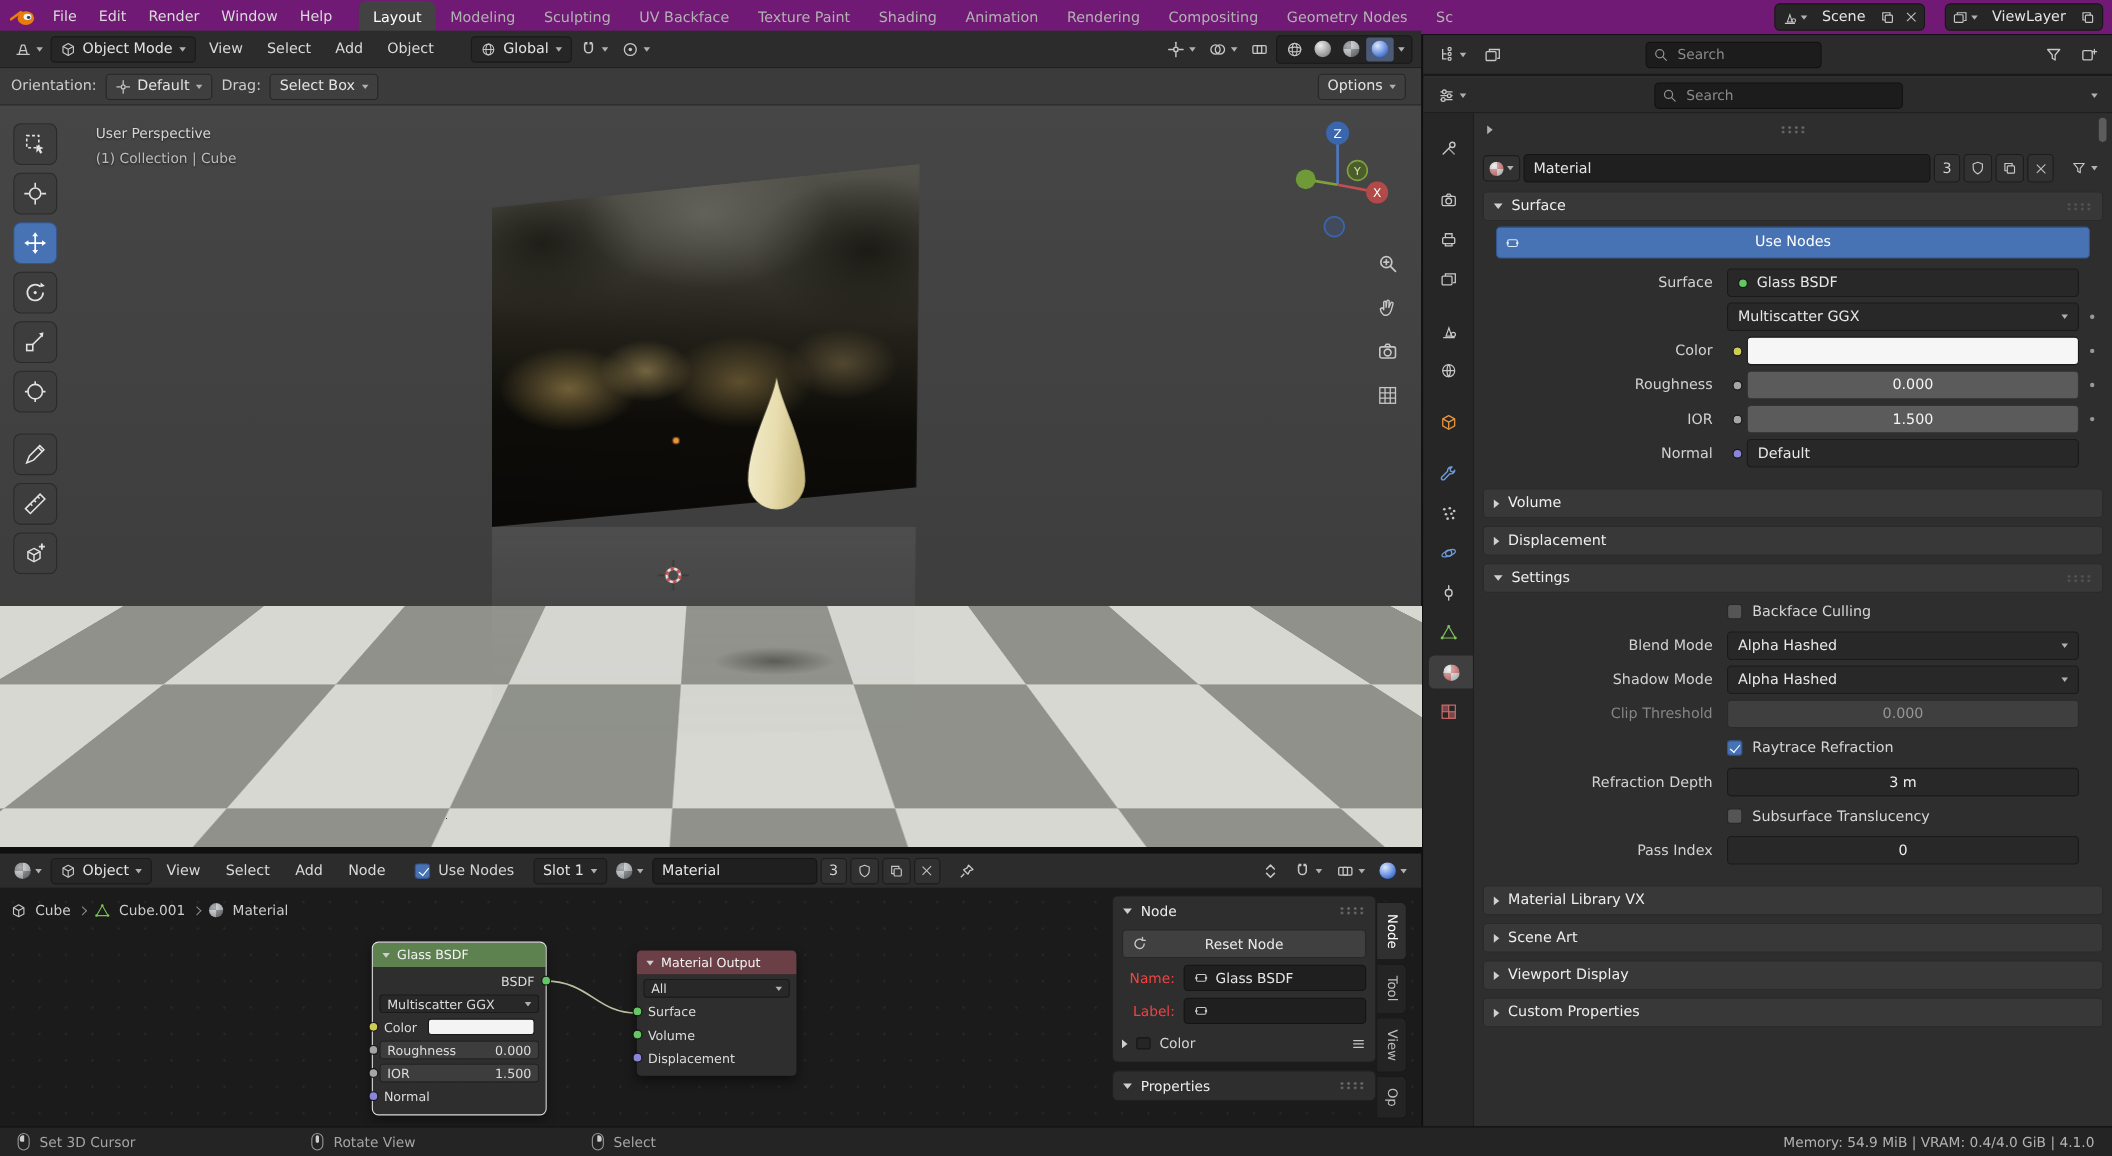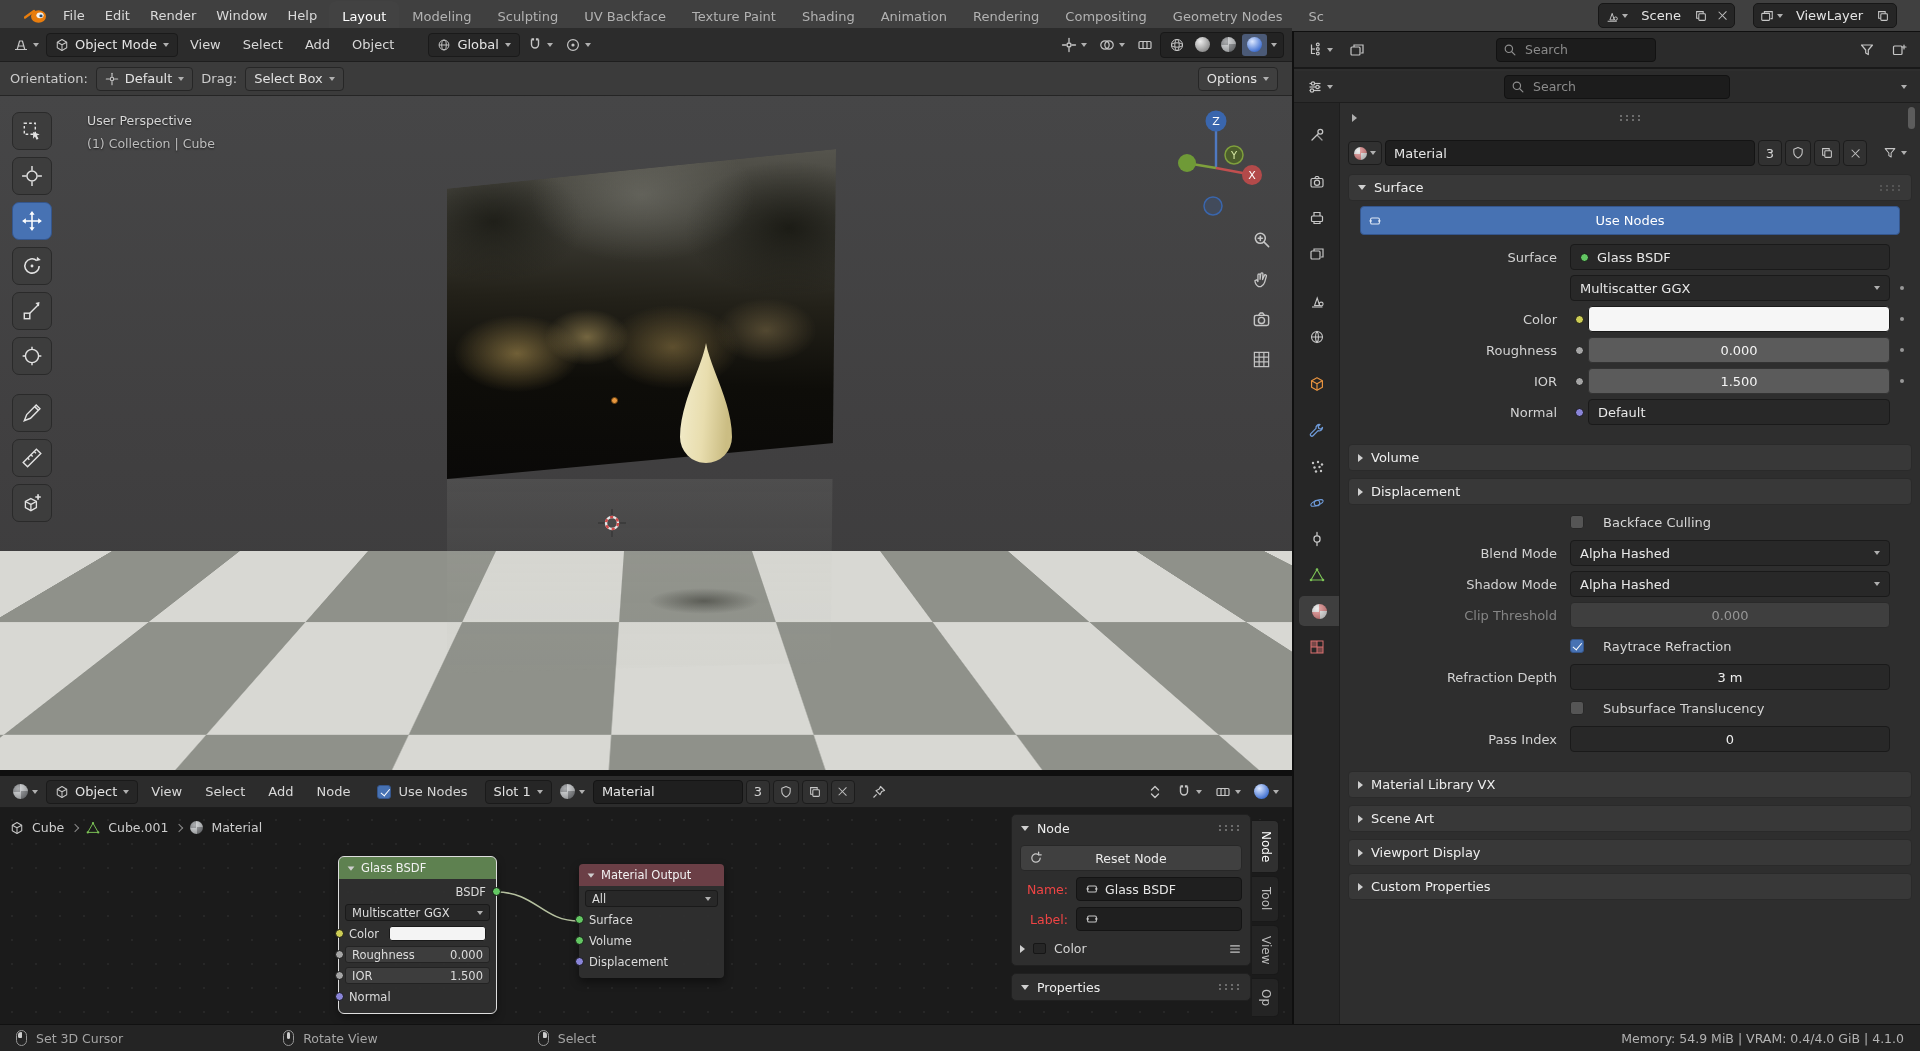--- a/index.html
+++ b/index.html
@@ -26,24 +26,24 @@
 .cb{width:14px;height:14px;border-radius:3px;background:#555;border:1px solid #282828;position:relative;flex:0 0 auto}
 .cb.checked{background:#4772b3;border-color:#35568c}
 .cb.checked::after{content:"";position:absolute;left:4.2px;top:1.4px;width:4px;height:7.5px;border-right:1.6px solid #fff;border-bottom:1.6px solid #fff;transform:rotate(40deg)}
 .matball{width:15px;height:15px;border-radius:50%;flex:0 0 auto;
   background:radial-gradient(circle at 35% 30%,rgba(255,255,255,.35),rgba(0,0,0,.35)),repeating-conic-gradient(#c9cccf 0 90deg,#7d8084 0 180deg)}
 .matball.red{background:radial-gradient(circle at 35% 30%,rgba(255,255,255,.4),rgba(0,0,0,.3)),repeating-conic-gradient(#df7a7a 0 90deg,#e4e4e4 0 180deg)}
 .matball.blue{background:radial-gradient(circle at 35% 30%,#dbe7ff,#3f6fd0 75%)}
 .ball-solid{width:15px;height:15px;border-radius:50%;background:radial-gradient(circle at 35% 30%,#ececec,#8c8c8c 75%)}
 
 
-#topbar{position:absolute;left:0;top:0;width:1920px;height:32px;background:#404040;display:flex;align-items:center;padding:0 21px;border-bottom:1px solid #0f0f0f}
+#topbar{position:absolute;left:0;top:0;width:1920px;height:32px;background:#701a75;display:flex;align-items:center;padding:0 6px;border-bottom:1px solid #0f0f0f}
 .logo{width:30px;height:22px;display:flex;align-items:center;justify-content:center;margin-right:2px}
 .menu{padding:0 10px;height:26px;display:flex;align-items:center;color:#d9d9d9;border-radius:4px;white-space:nowrap}
-#wtabs{display:flex;align-items:flex-end;height:32px;overflow:hidden;flex:1;margin-left:2px;white-space:nowrap}
+#wtabs{display:flex;align-items:flex-end;height:32px;overflow:hidden;flex:1;margin-left:14px;white-space:nowrap}
 .wtab{padding:0 13px;height:31px;display:flex;align-items:center;color:#b2b2b2;font-size:13px}
 .wtab.active{background:#424242;color:#fff;border-radius:7px 7px 0 0}
 .tb-widget{display:flex;align-items:center;height:25px;background:#262626;border:1px solid #171717;border-radius:5px;margin-left:18px;padding:0 4px;gap:5px}
 .tb-name{color:#e4e4e4;padding:0 6px;white-space:nowrap}
 .tb-ic{display:flex;align-items:center;gap:3px;padding:0 2px}
 
 
 #vp-region{position:absolute;left:0;top:28px;width:1292px;height:742px;background:#3c3c3d}
 #vp-header{position:absolute;left:0;top:0;width:100%;height:34px;background:#2c2c2c;border-bottom:1px solid #1e1e1e;display:flex;align-items:center;padding:0 8px;gap:2px}
 #vp-tools{position:absolute;left:0;top:34px;width:100%;height:34px;background:#3b3b3b;border-bottom:1px solid #252525;display:flex;align-items:center;padding:0 10px;gap:8px}
@@ -141,21 +141,21 @@
 .psock{flex:0 0 18px;display:flex;justify-content:center}
 .pfield{flex:1;margin-right:4px}
 .panim{flex:0 0 16px;display:flex;justify-content:center}
 .w-dd{background:#282828;border:1px solid #1a1a1a;border-radius:4px;height:26px;display:flex;align-items:center;justify-content:space-between;padding:0 9px;color:#e8e8e8}
 .w-field{background:#282828;border:1px solid #1a1a1a;border-radius:4px;height:26px;display:flex;align-items:center;padding:0 9px;gap:8px;color:#e8e8e8}
 .w-num{background:#282828;border:1px solid #1a1a1a;border-radius:4px;height:26px;display:flex;align-items:center;justify-content:center;color:#efefef}
 .w-slider{background:#5b5b5b;border:1px solid #333;border-radius:4px;height:26px;display:flex;align-items:center;justify-content:center;color:#f4f4f4}
 .w-swatch{background:#f6f6f6;border:1px solid #1a1a1a;border-radius:4px;height:26px}
 .usenodes{height:29px;margin:2px 20px 8px;background:#4772b3;border:1px solid #35568c;border-radius:4px;display:flex;align-items:center;justify-content:center;color:#fff;position:relative}
 .usenodes .i{position:absolute;left:7px;color:#dfe8f5}
-.cbrow-text{color:#d6d6d6;margin-left:19px}
+.cbrow-text{color:#d6d6d6;margin-left:9px}
 .disabled .plabel{color:#858585}
 .disabled .w-slider{background:#3f3f3f;color:#969696;border-color:#2a2a2a}
 
 
 #statusbar{position:absolute;left:0;top:1024px;width:1920px;height:27px;background:#242424;border-top:1px solid #111;display:flex;align-items:center;padding:0 16px;color:#a5a5a5;font-size:12.5px}
 .hint{display:flex;align-items:center;gap:9px;margin-right:160px}
 .mouse{width:11px;height:16px;border:1.2px solid #979797;border-radius:5.5px;position:relative;display:inline-block;flex:0 0 auto}
 .mouse::before{content:"";position:absolute;background:#cdcdcd}
 .mouse.left::before{left:.5px;top:1px;width:4px;height:6px;border-radius:4px 1px 1px 2px}
 .mouse.middle::before{left:3.3px;top:1px;width:2.6px;height:6.5px;border-radius:2px}
@@ -1101,20 +1101,25 @@
 
         <div class="phead">
           <span class="tri-r"></span>
           <span>Volume</span>
         </div>
         <div class="phead">
           <span class="tri-r"></span>
           <span>Displacement</span>
         </div>
 
+        <div class="phead">
+          <span class="tri-d"></span>
+          <span>Settings</span>
+          <span class="dots-drag"></span>
+        </div>
         <div class="panel-body">
           <div class="prow">
             <span class="plabel"></span>
             <span class="cb"></span>
             <span class="cbrow-text">Backface Culling</span>
           </div>
           <div class="prow">
             <span class="plabel">Blend Mode</span>
             <span class="pfield w-dd">
               <span>Alpha Hashed</span>

